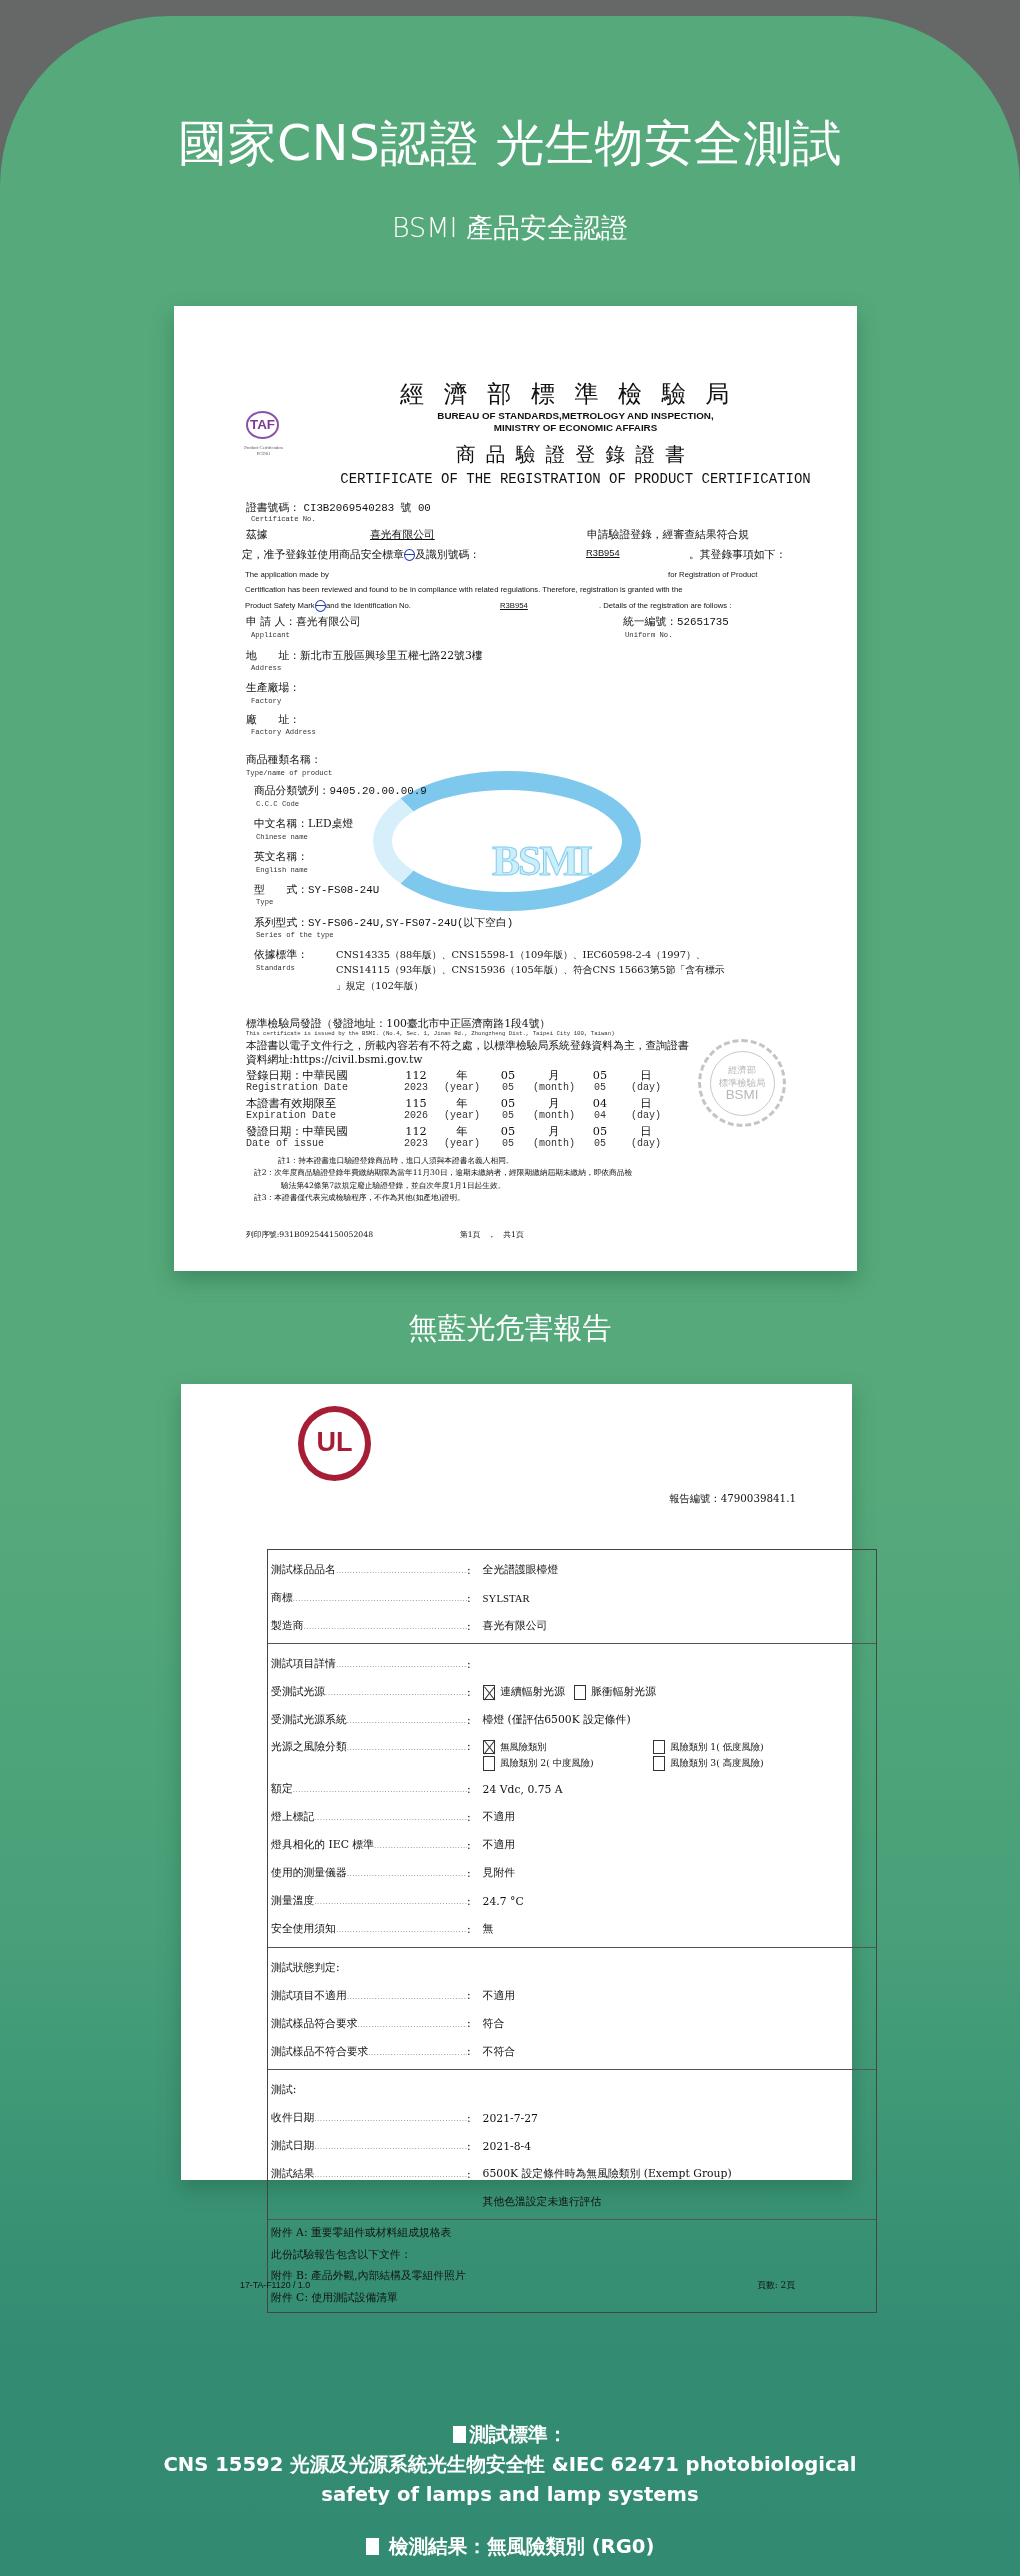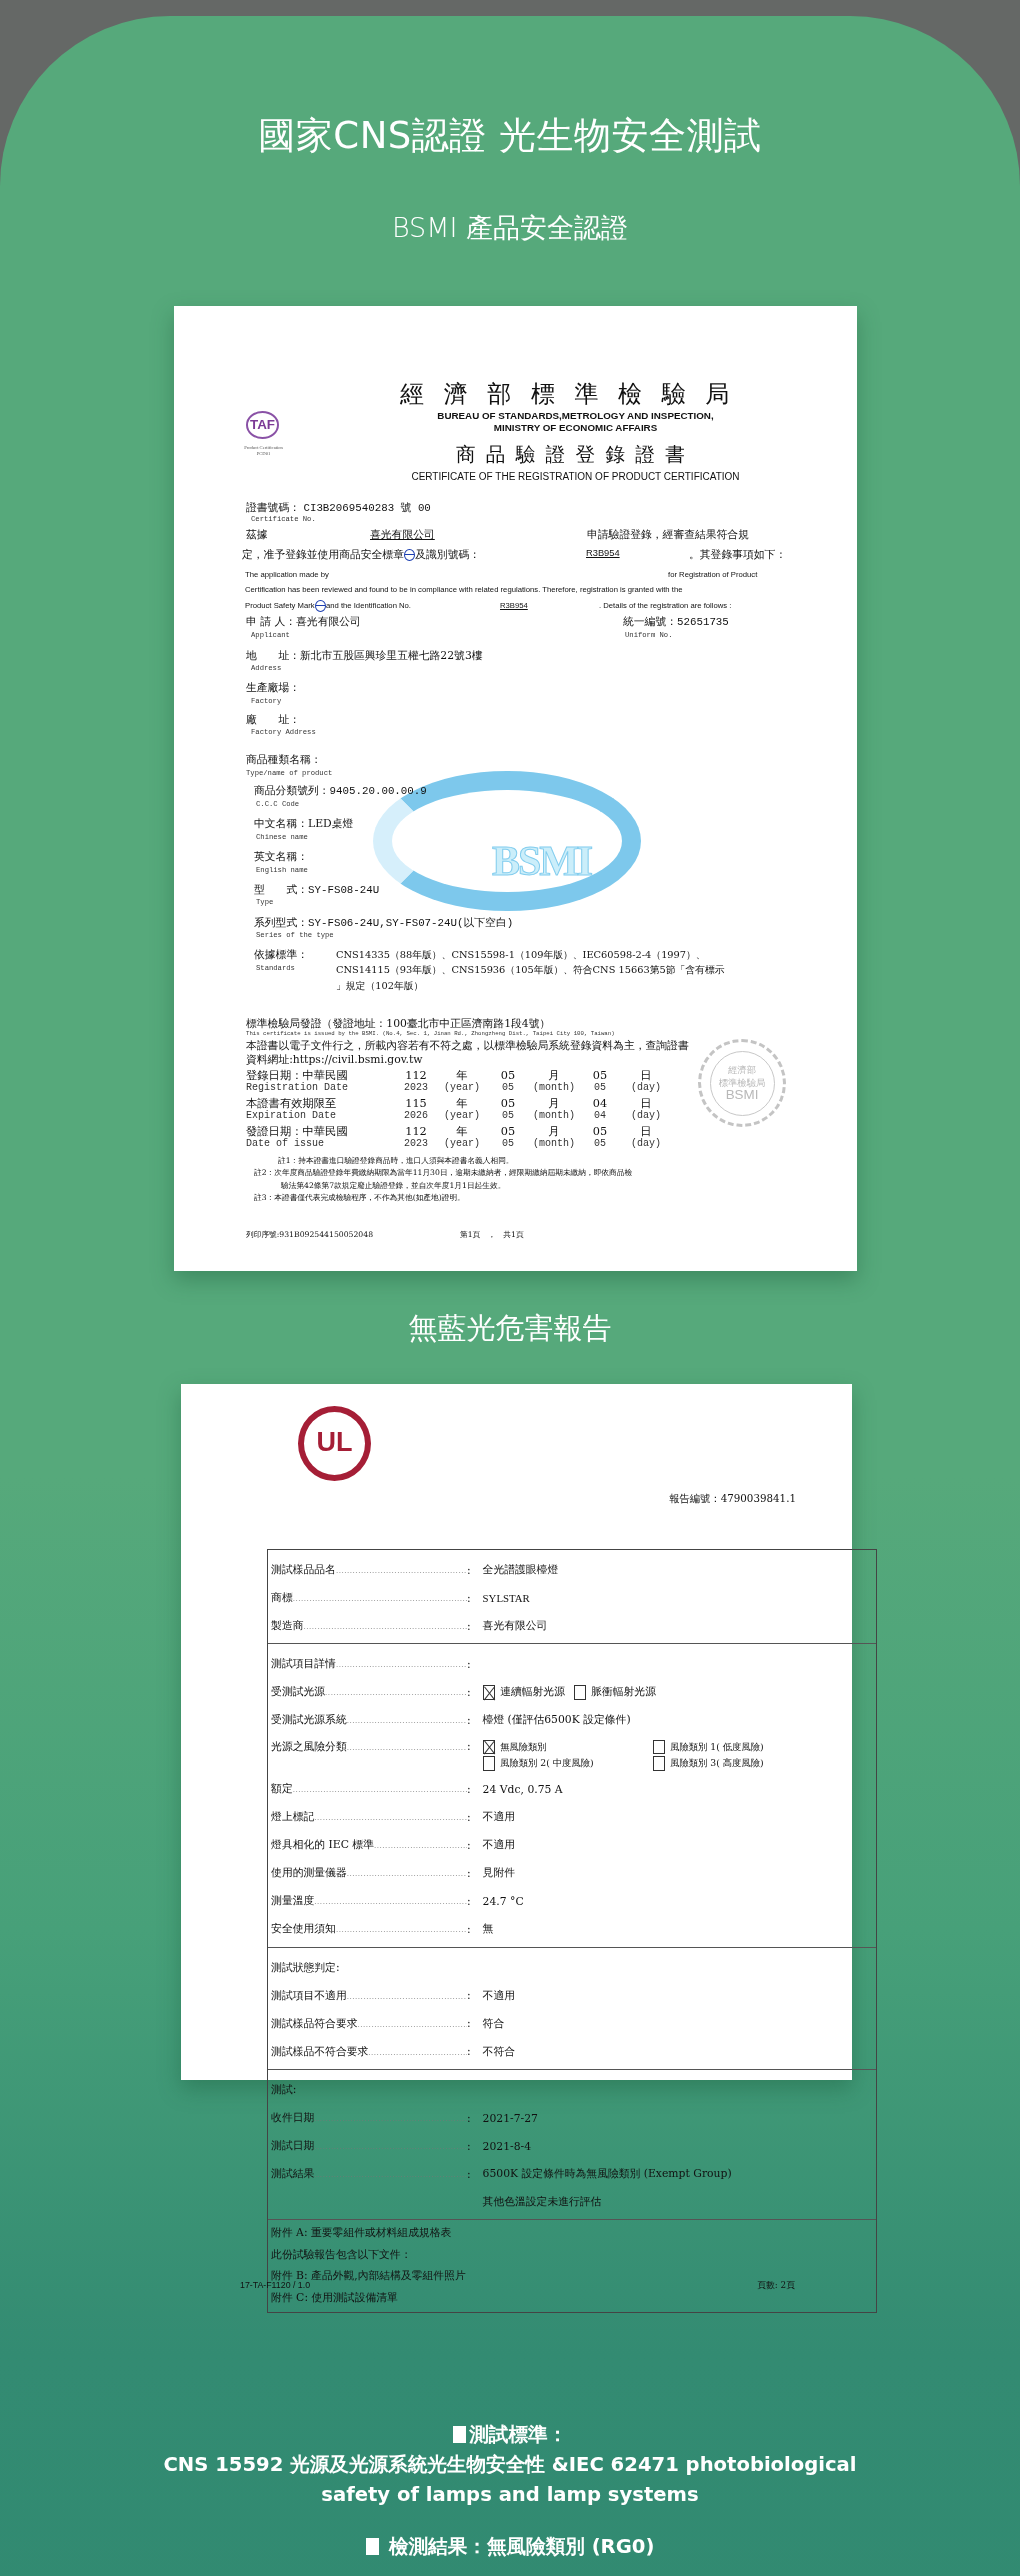--- a/index.html
+++ b/index.html
@@ -20,56 +20,56 @@
     position: absolute;
     left: 0; top: 15.5px;
     width: 1020px; height: 2658px;
     border-top-left-radius: 170px 170px;
     border-top-right-radius: 170px 170px;
     background: linear-gradient(180deg, #56a97b 0%, #56a97b 55%, #47a079 72%, #338b72 88%, #318a71 100%);
   }
   .hero-title {
     position: absolute; left: 0; top: 111px; width: 1020px;
     text-align: center; color: #fff;
-    font-size: 37px; font-weight: 400; letter-spacing: 0.5px;
+    font-size: 49px; font-weight: 400; letter-spacing: 0.5px;
     font-family: "DejaVu Sans", sans-serif;
   }
   .hero-sub {
     position: absolute; left: 0; top: 210px; width: 1020px;
     text-align: center; color: #fff; font-size: 27px; font-weight: 300;
     font-family: "DejaVu Sans", sans-serif;
   }
   .section-title {
     position: absolute; left: 0; width: 1020px; text-align: center;
     color: #fff; font-size: 29px; font-family: "DejaVu Sans", sans-serif;
   }
 
   
   .card {
     position: absolute; background: #fff;
     box-shadow: 0 9.3px 20.6px rgba(20,80,50,0.35);
   }
   .cert { left: 174px; top: 306px; width: 683px; height: 965px; }
-  .ul-report { left: 181px; top: 1384px; width: 671px; height: 696px; padding-left: 15px; }
+  .ul-report { left: 181px; top: 1384px; width: 671px; height: 796px; padding-left: 15px; }
 
   .serif { font-family: "DejaVu Serif", "Liberation Serif", serif; }
   .abs { position: absolute; }
 
   .taf {
     position: absolute; left: 72px; top: 105px; width: 33px; height: 28px;
     border: 2.6px solid #8a52a6; border-radius: 50%;
     color: #7c3a96; font-weight: bold; font-size: 13.4px; text-align: center; line-height: 23px;
     font-family: "Liberation Sans", sans-serif;
   }
   .taf-cap { position:absolute; left: 65px; top: 139px; width: 49px; text-align:center; font-size: 4.6px; color:#555; font-family:"Liberation Serif", serif; line-height: 6.2px; }
 
   .cert-bureau-zh { left: 0; width: 683px; top: 72px; text-align: center; font-size: 24px; letter-spacing: 19.6px; padding-left: 118px; }
   .cert-bureau-en { left: 118px; width: 567px; top: 104px; text-align:center; font-size: 9.8px; font-weight: bold; font-family:"Liberation Sans", sans-serif; line-height: 12px; }
   .cert-title-zh { left: 118px; width: 567px; top: 135px; text-align: center; font-size: 19.6px; letter-spacing: 10.3px; }
-  .cert-title-en { left: 118px; width: 567px; top: 165px; text-align:center; font-size: 10px; font-family:Liberation Sans, sans-serif; }
+  .cert-title-en { left: 118px; width: 567px; top: 165px; text-align:center; font-size: 14px; font-family:Liberation Mono, monospace; }
 
   .row { position:absolute; left: 72px; font-size: 10.8px; line-height: 13.4px; }
   .row-en { position:absolute; font-size: 7.2px; color:#333; font-family:"Liberation Mono", monospace; }
   .en-sans { font-family: "Liberation Sans", sans-serif; font-size: 7.7px; color:#111; }
   .u { text-decoration: underline; }
 
   .bsmi-mark {
     position:absolute; left: 199px; top: 465px; width: 268px; height: 140px;
     border-radius: 50%; border: 19.6px solid #6fc3ea; border-left-color: #d2eefb;
     opacity: 0.9;

